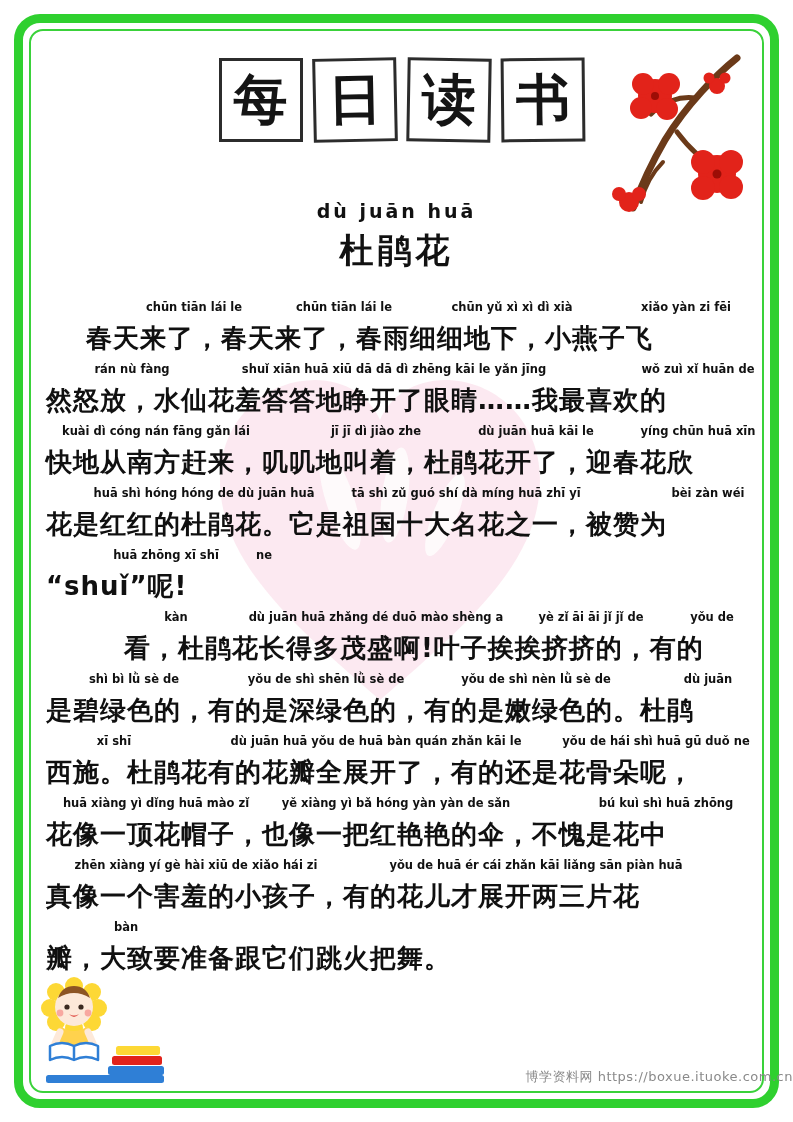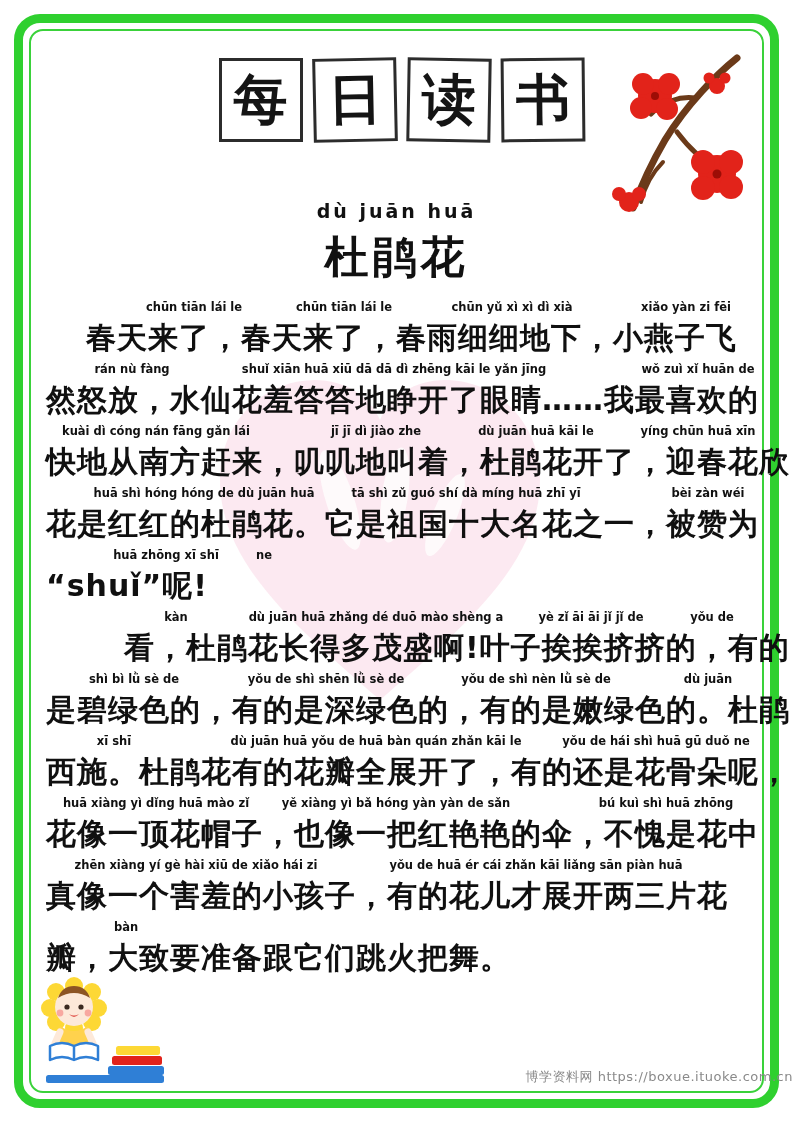--- a/index.html
+++ b/index.html
@@ -95,21 +95,21 @@
   }
   .heading .py {
     font-family: "DejaVu Sans", sans-serif;
     font-size: 19px;
     font-weight: bold;
     letter-spacing: 3px;
     color: #111;
   }
   .heading .han {
     font-family: "DejaVu Sans", sans-serif;
-    font-size: 44px;
+    font-size: 34px;
     font-weight: bold;
     letter-spacing: 4px;
     color: #111;
     margin-top: 6px;
   }
 
   
   .watermark {
     position: absolute;
     left: 190px;
@@ -140,21 +140,21 @@
     color: #111;
     white-space: nowrap;
   }
   .pinyin-row span {
     position: absolute;
     top: 0;
     transform: translateX(-50%);
   }
   .han-row {
     font-family: "DejaVu Sans", sans-serif;
-    font-size: 30px;
+    font-size: 26px;
     font-weight: bold;
     color: #101010;
     letter-spacing: 1px;
     white-space: nowrap;
     line-height: 40px;
   }
   .han-row.indent-1 { padding-left: 40px; }
   .han-row.indent-2 { padding-left: 78px; }
 
   

